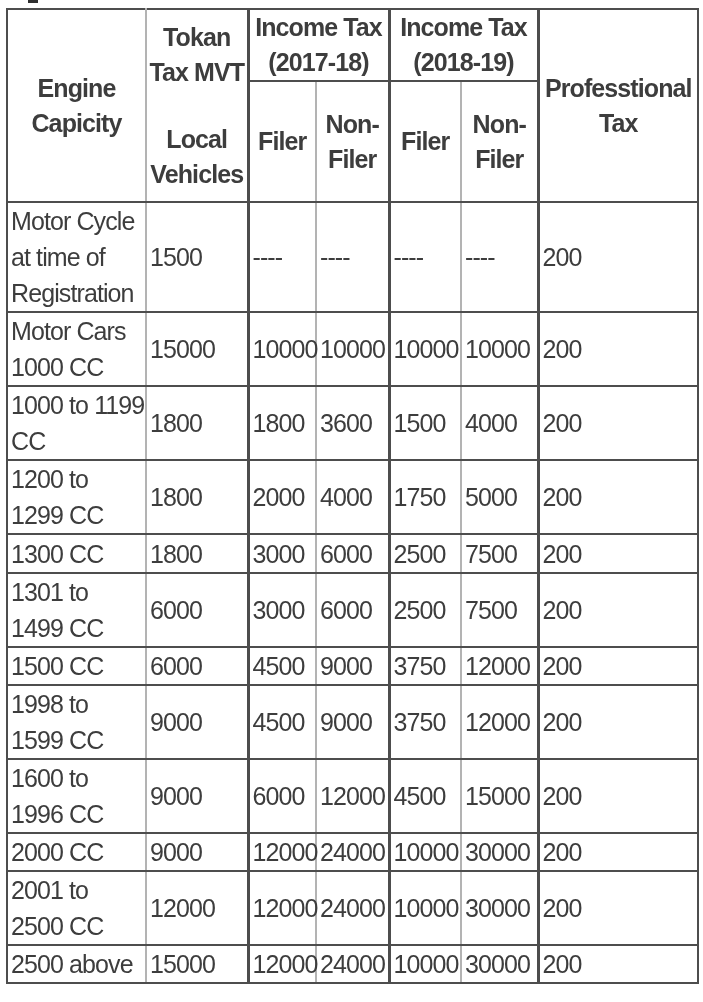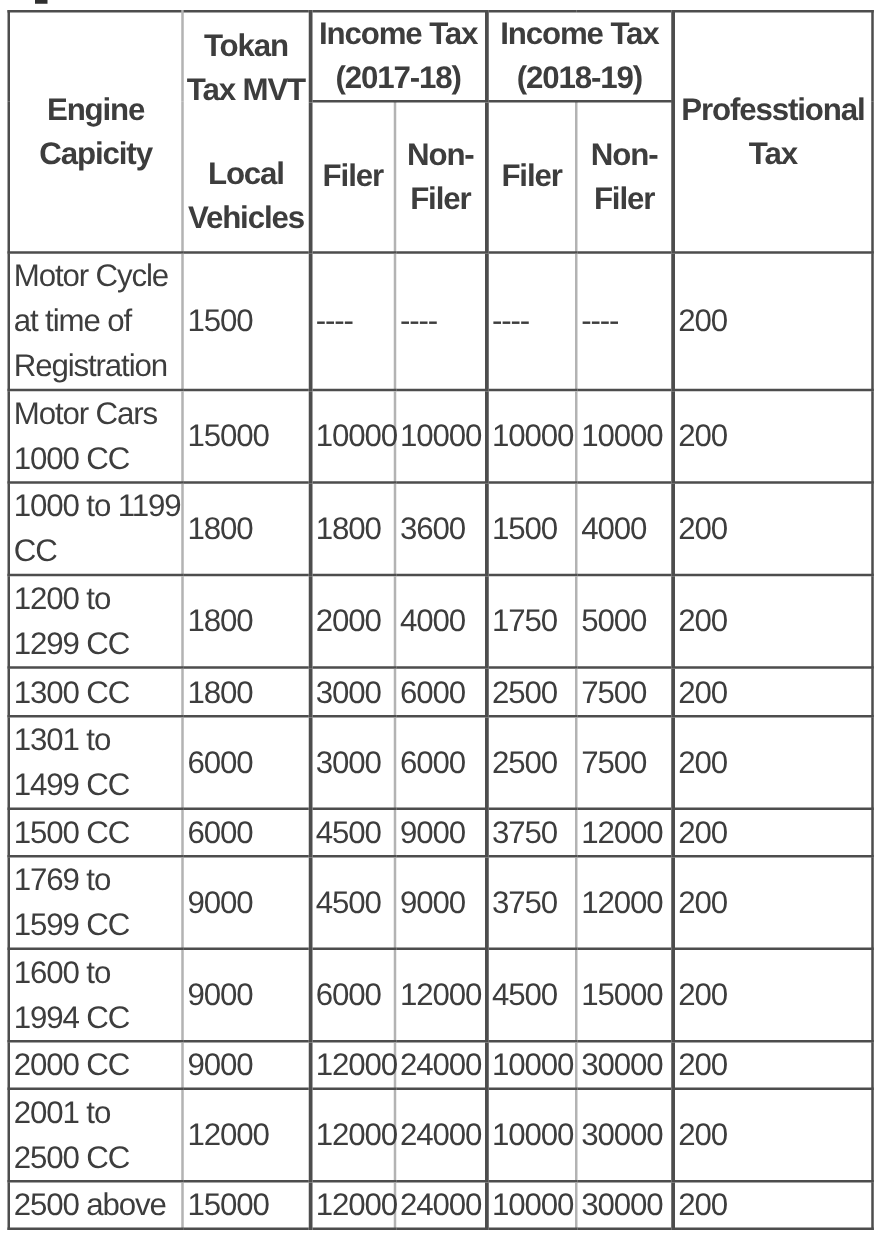--- a/index.html
+++ b/index.html
@@ -179,30 +179,30 @@
       <tr class="rh-f">
         <td class="ce-l">1500 CC</td>
         <td>6000</td>
         <td class="gl">4500</td>
         <td>9000</td>
         <td class="gl">3750</td>
         <td>12000</td>
         <td class="gl ce-r">200</td>
       </tr>
       <tr class="rh-e">
-        <td class="ce-l">1769 to 1599 CC</td>
+        <td class="ce-l">1998 to 1599 CC</td>
         <td>9000</td>
         <td class="gl">4500</td>
         <td>9000</td>
         <td class="gl">3750</td>
         <td>12000</td>
         <td class="gl ce-r">200</td>
       </tr>
       <tr class="rh-c">
-        <td class="ce-l">1600 to 1994 CC</td>
+        <td class="ce-l">1600 to 1996 CC</td>
         <td>9000</td>
         <td class="gl">6000</td>
         <td>12000</td>
         <td class="gl">4500</td>
         <td>15000</td>
         <td class="gl ce-r">200</td>
       </tr>
       <tr class="rh-g">
         <td class="ce-l">2000 CC</td>
         <td>9000</td>

